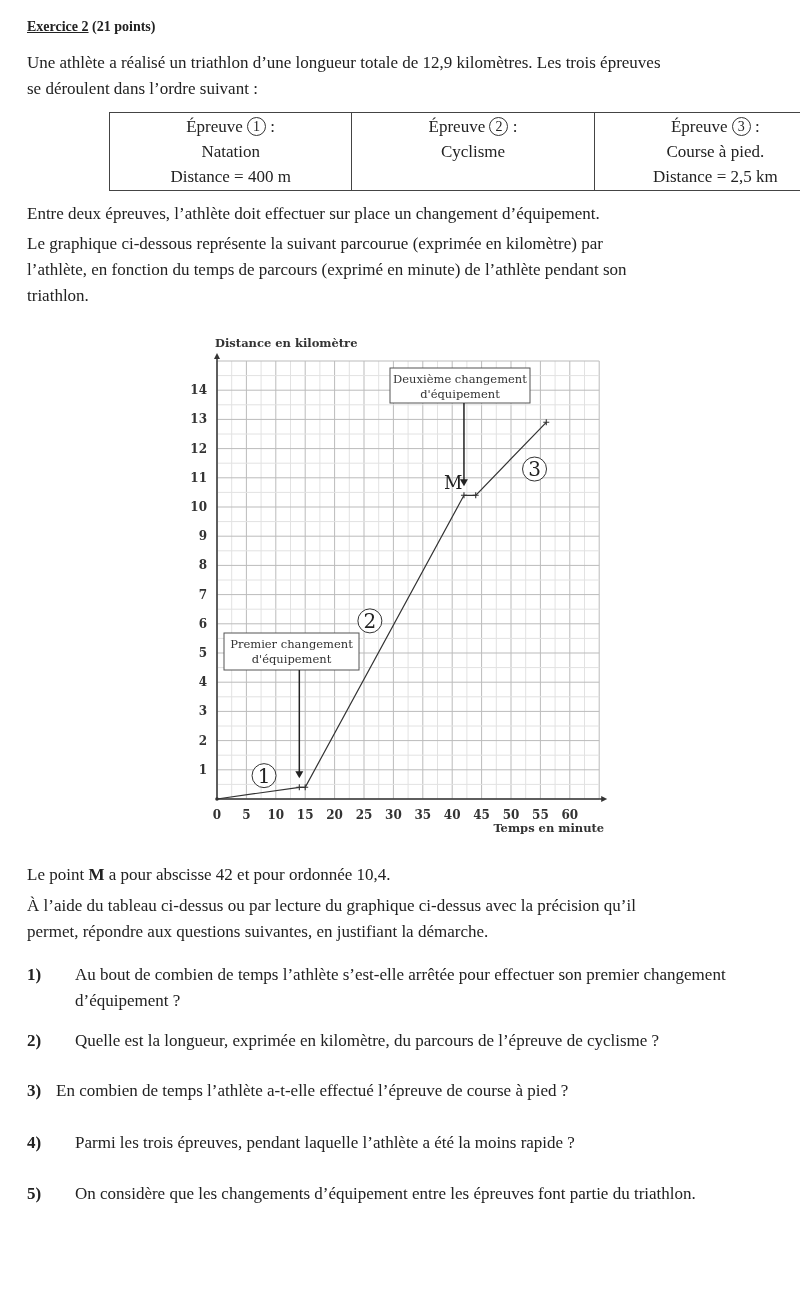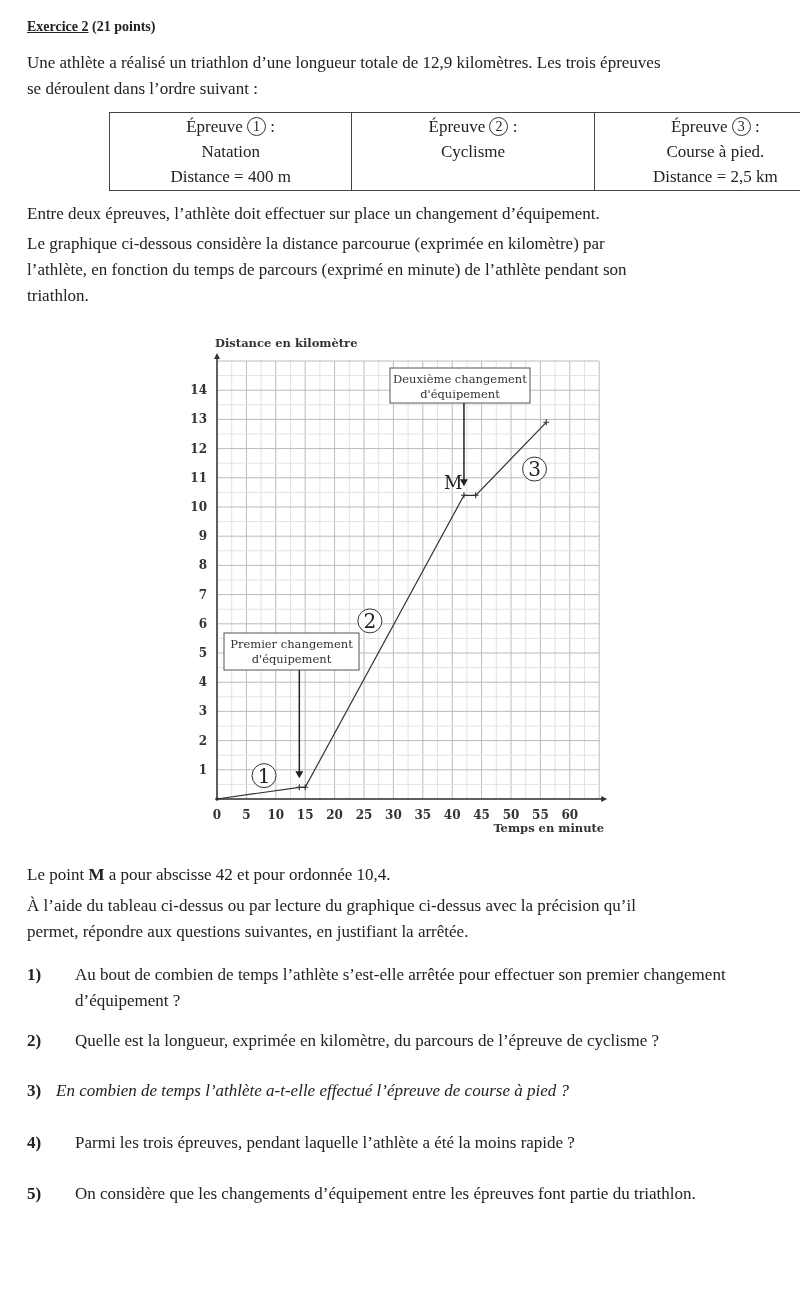--- a/index.html
+++ b/index.html
@@ -49,21 +49,21 @@
       <span>Épreuve</span>
       <span class="circ">3</span> :<br>
       <span>Course à pied.</span><br>
       <span>Distance = 2,5 km</span>
     </td>
   </tr>
 </tbody>
   </table>
 
 <p class="p" style="top:201px;">Entre deux épreuves, l’athlète doit effectuer sur place un changement d’équipement.</p>
-<p class="p" style="top:231px;">Le graphique ci-dessous considère la distance parcourue (exprimée en kilomètre) par</p>
+<p class="p" style="top:231px;">Le graphique ci-dessous représente la suivant parcourue (exprimée en kilomètre) par</p>
 <p class="p" style="top:257px;">l’athlète, en fonction du temps de parcours (exprimé en minute) de l’athlète pendant son</p>
 <p class="p" style="top:283px;text-align:center;">triathlon.</p>
 
 <svg id="chart" width="440" height="510">
     <line x1="37" y1="469" x2="37" y2="31" stroke="#bbb" stroke-width="1"></line>
     <line x1="51.7" y1="469" x2="51.7" y2="31" stroke="#e2e2e2" stroke-width="1"></line>
     <line x1="66.4" y1="469" x2="66.4" y2="31" stroke="#bbb" stroke-width="1"></line>
     <line x1="81.1" y1="469" x2="81.1" y2="31" stroke="#e2e2e2" stroke-width="1"></line>
     <line x1="95.8" y1="469" x2="95.8" y2="31" stroke="#bbb" stroke-width="1"></line>
     <line x1="110.5" y1="469" x2="110.5" y2="31" stroke="#e2e2e2" stroke-width="1"></line>
@@ -175,33 +175,33 @@
     <circle cx="189.88" cy="290.88" r="12" fill="#fff" stroke="#333" stroke-width="1"></circle>
     <text x="189.88" y="297.88" text-anchor="middle" font-size="20" font-family="DejaVu Serif, serif" fill="#222">2</text>
     <circle cx="354.52" cy="139.03999999999996" r="12" fill="#fff" stroke="#333" stroke-width="1"></circle>
     <text x="354.52" y="146.03999999999996" text-anchor="middle" font-size="20" font-family="DejaVu Serif, serif" fill="#222">3</text>
   </svg>
 
 <p class="p" style="top:862px;">
   <span>Le point </span><b>M</b><span> a pour abscisse 42 et pour ordonnée 10,4.</span>
 </p>
 <p class="p" style="top:893px;">À l’aide du tableau ci-dessus ou par lecture du graphique ci-dessus avec la précision qu’il</p>
-<p class="p" style="top:919px;">permet, répondre aux questions suivantes, en justifiant la arrêtée.</p>
+<p class="p" style="top:919px;">permet, répondre aux questions suivantes, en justifiant la démarche.</p>
 
 <div class="q" style="top:962px; width:740px;">
   <span class="num">1)</span>
   <span class="txt">Au bout de combien de temps l’athlète s’est-elle arrêtée pour effectuer son premier changement d’équipement ?</span>
 </div>
 <div class="q" style="top:1028px; width:760px;">
   <span class="num">2)</span>
   <span class="txt">Quelle est la longueur, exprimée en kilomètre, du parcours de l’épreuve de cyclisme ?</span>
 </div>
 <div class="q" style="top:1078px; width:760px;">
   <span class="num">3)</span>
-  <span class="txt" style="margin-left:29px;font-style:italic;">En combien de temps l’athlète a-t-elle effectué l’épreuve de course à pied ?</span>
+  <span class="txt" style="margin-left:29px;">En combien de temps l’athlète a-t-elle effectué l’épreuve de course à pied ?</span>
 </div>
 <div class="q" style="top:1130px; width:760px;">
   <span class="num">4)</span>
   <span class="txt">Parmi les trois épreuves, pendant laquelle l’athlète a été la moins rapide ?</span>
 </div>
 <div class="q" style="top:1181px; width:730px;">
   <span class="num">5)</span>
   <span class="txt">On considère que les changements d’équipement entre les épreuves font partie du triathlon.</span>
 </div>
 

